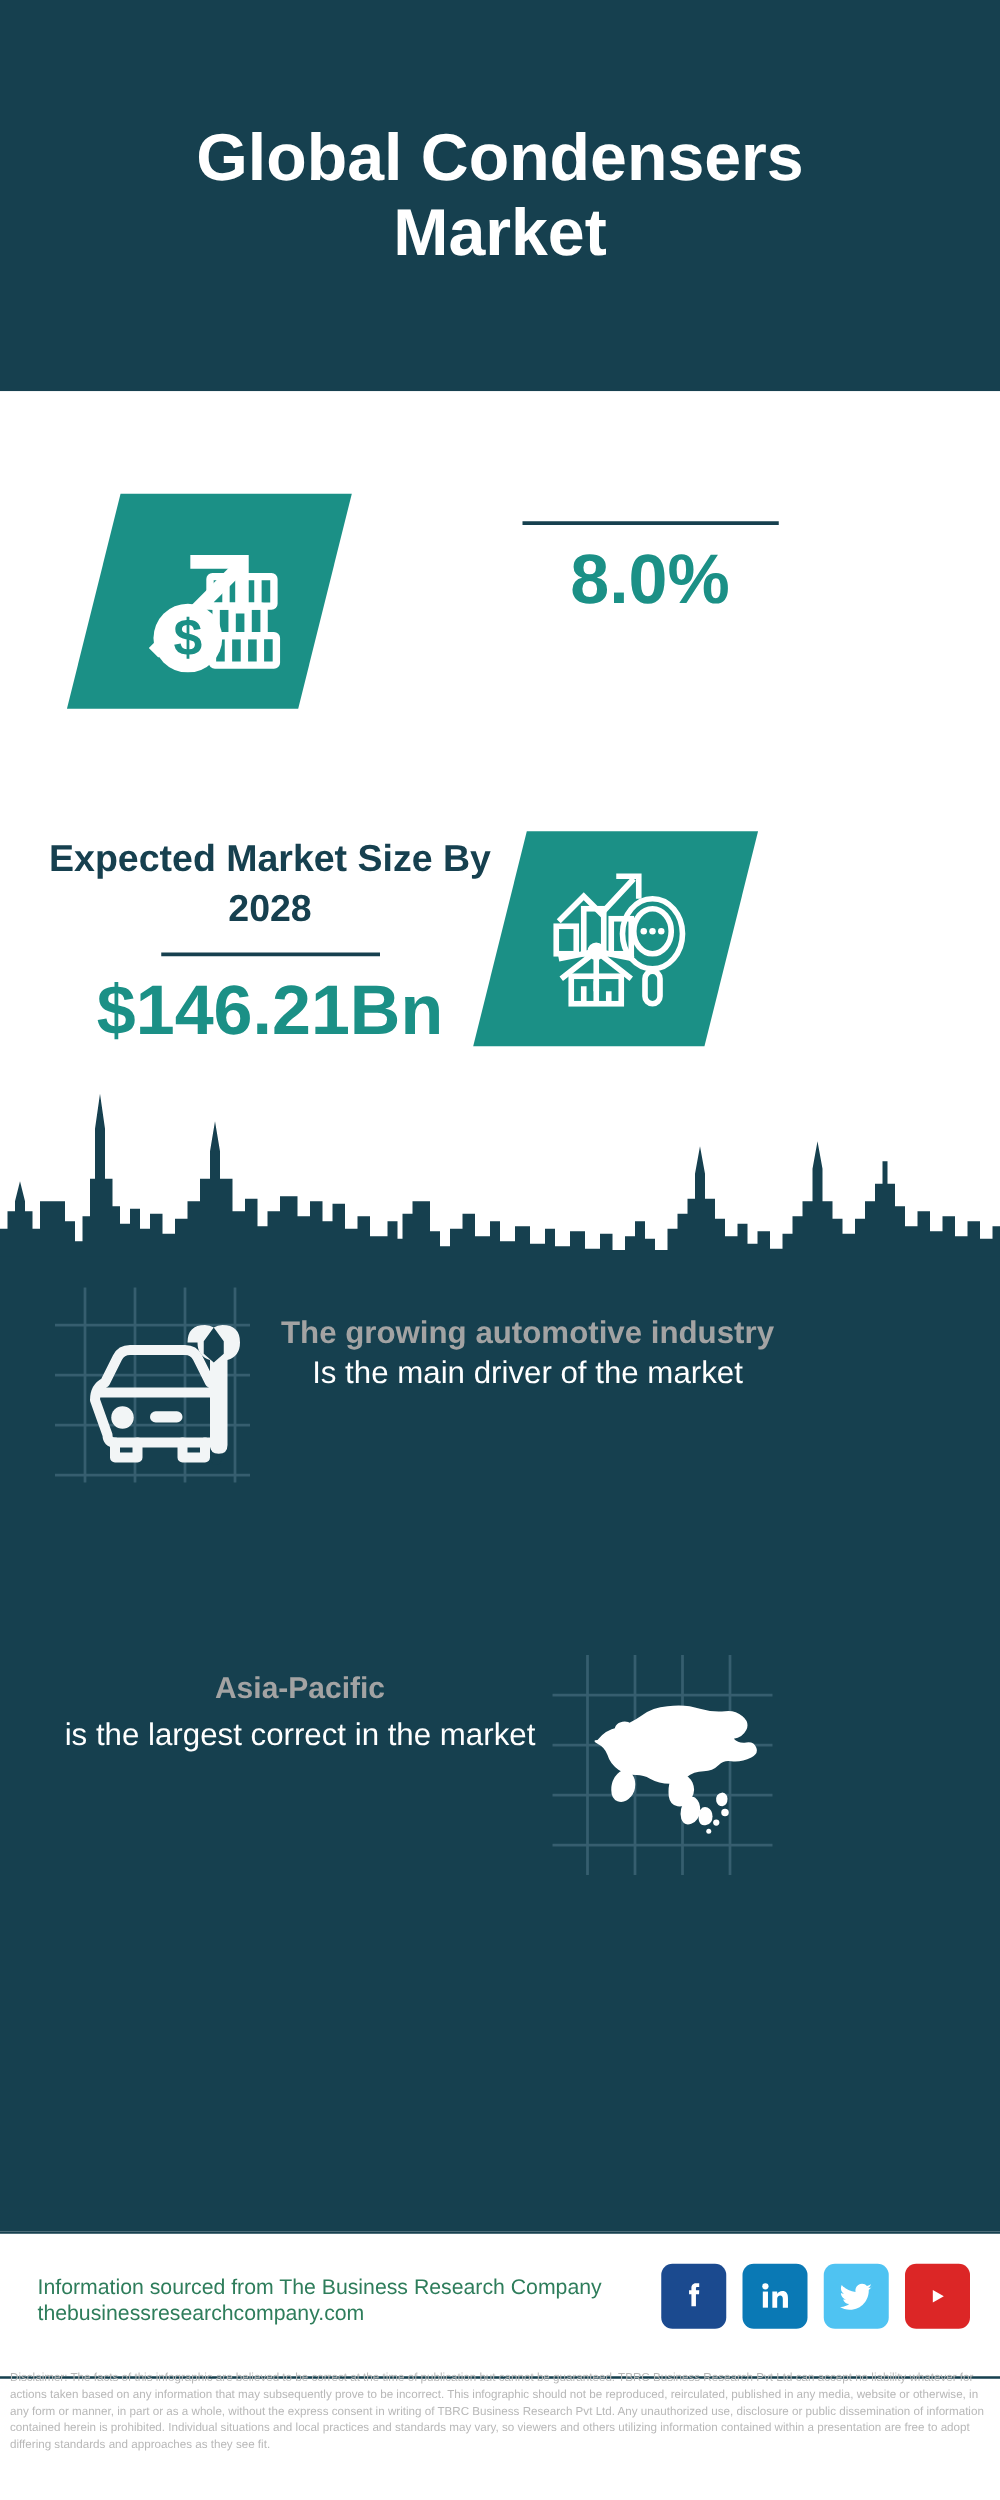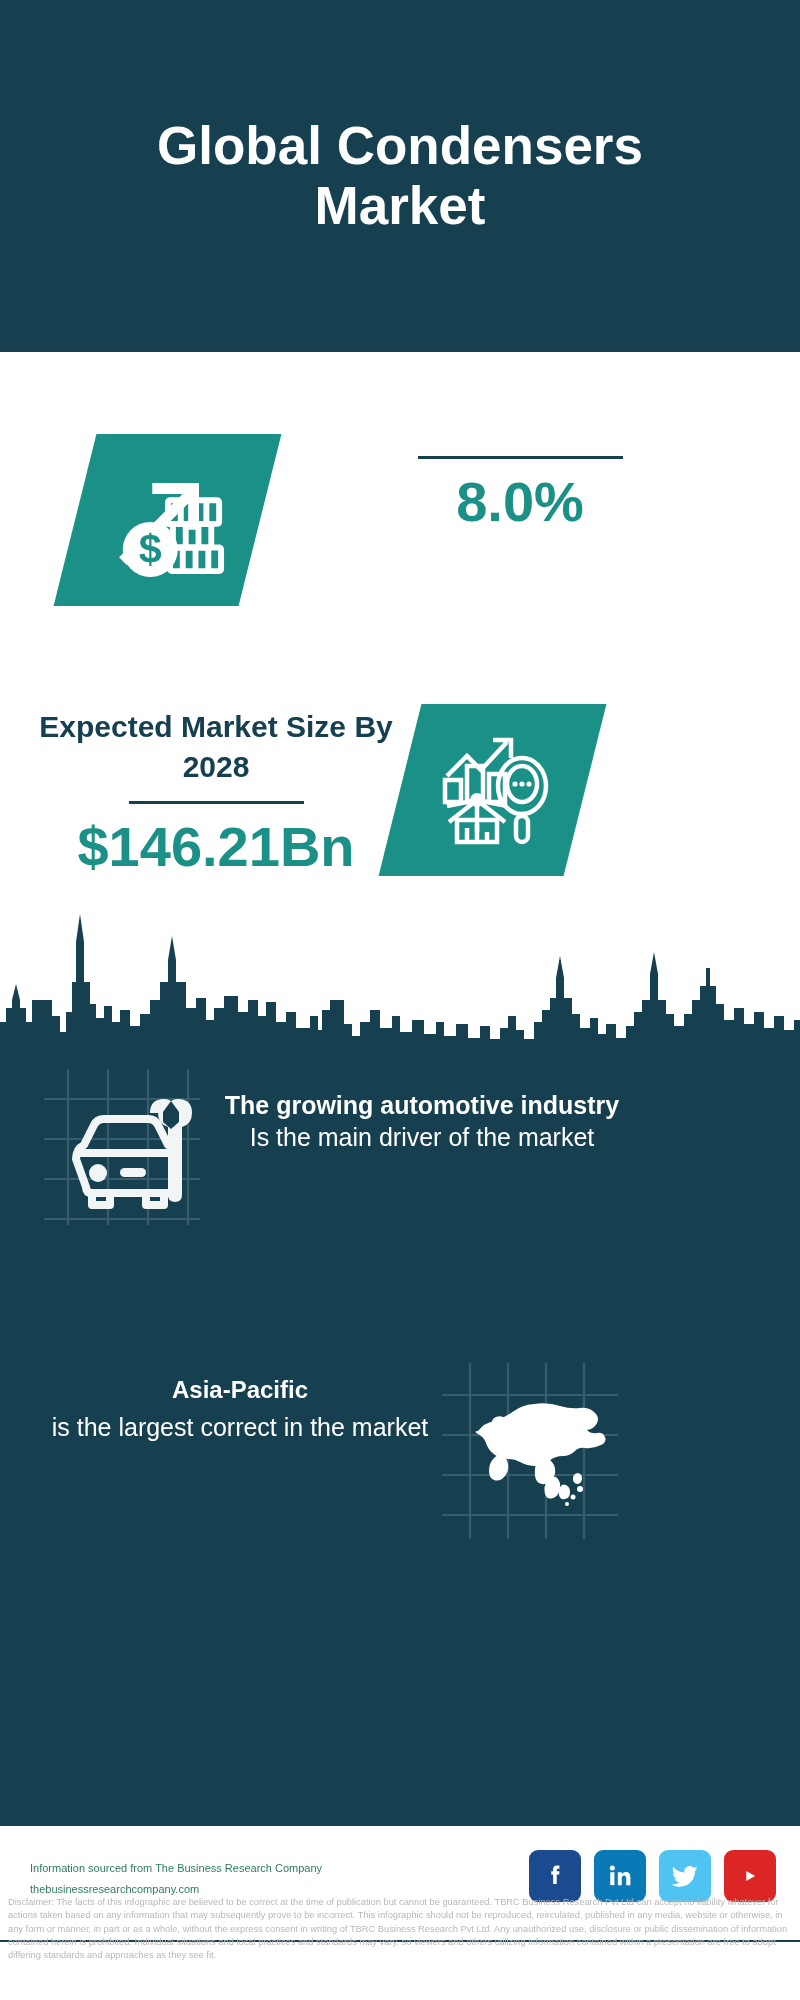--- a/index.html
+++ b/index.html
@@ -7,21 +7,21 @@
   body {
     width:800px; height:2000px;
     background:#ffffff;
     font-family:"Liberation Sans", sans-serif;
     overflow:hidden;
     position:relative;
   }
 
   
   .header {
-    width:800px; height:352px;
+    width:800px; height:313px;
     background:#16404f;
     display:flex; align-items:center; justify-content:center;
     flex-direction:column;
     text-align:center;
   }
   .header h1 {
     color:#ffffff;
     font-size:53px;
     line-height:60px;
     font-weight:bold;
@@ -79,21 +79,21 @@
     top:-135px; left:0;
     width:800px; height:140px;
     display:block;
   }
 
   .fact {
     position:absolute;
     text-align:center;
   }
   .fact .hl {
-    color:#ffffff;
+    color:#a3a3a3;
     font-size:25px;
     line-height:32px;
     font-weight:bold;
   }
   .fact .sub {
     color:#ffffff;
     font-size:25px;
     line-height:33px;
     font-weight:normal;
   }
@@ -103,21 +103,21 @@
     position:relative;
     width:800px; height:118px;
     background:#ffffff;
     border-top:2px solid #16404f;
     border-bottom:2px solid #16404f;
   }
   .footer-text {
     position:absolute;
     left:30px; top:32px;
     color:#2e7d5b;
-    font-size:11px;
+    font-size:17px;
     line-height:21px;
   }
   .socials {
     position:absolute;
     right:24px; top:24px;
     display:flex; gap:13px;
   }
   .social {
     width:52px; height:52px;
     border-radius:9px;

